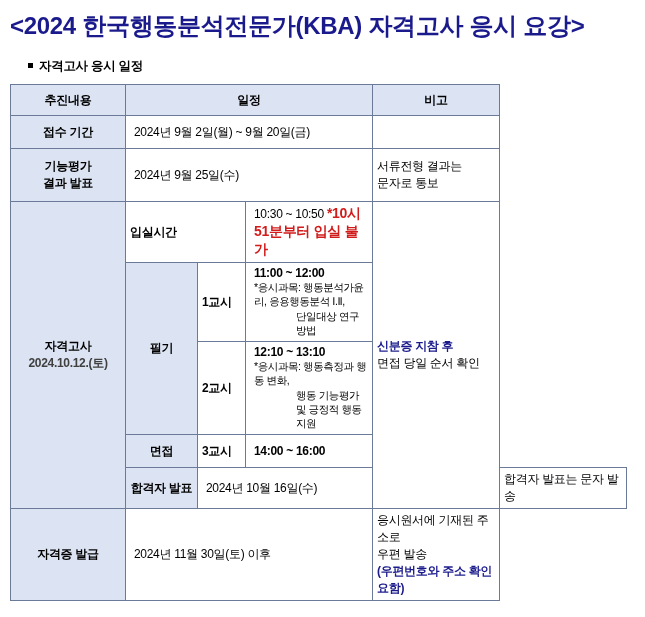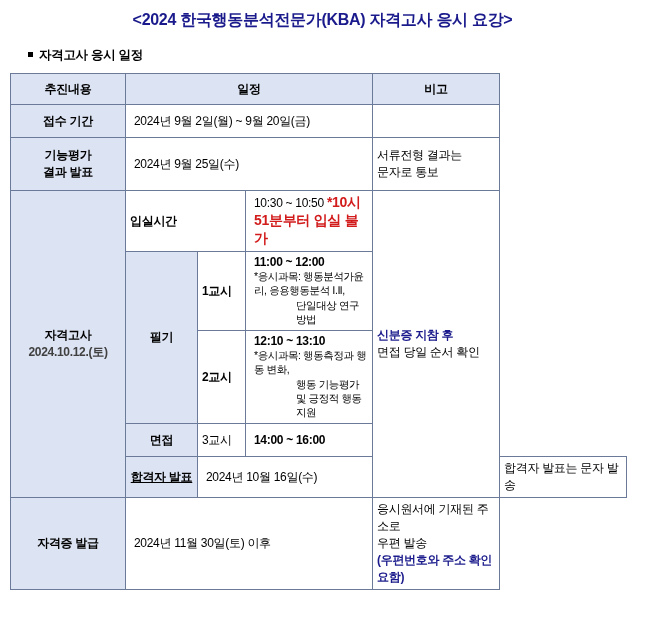--- a/index.html
+++ b/index.html
@@ -15,22 +15,22 @@
     overflow: hidden;
   }
   .page {
     position: relative;
     width: 645px;
     height: 617px;
     box-sizing: border-box;
     padding: 0 10px;
   }
   .doc-title {
-    text-align: center;
-    font-size: 16px;
+    text-align: left;
+    font-size: 24px;
     font-weight: bold;
     color: #1a1a8c;
     letter-spacing: -0.3px;
     margin-top: 10px;
     margin-bottom: 0;
   }
   .section-heading {
     font-size: 13.5px;
     font-weight: bold;
     margin-top: 27px;
@@ -191,26 +191,26 @@
         <td class="cell-center" style="font-weight:bold;height:52px;">2교시</td>
         <td class="cell-left">
           <div style="font-weight:bold;">12:10 ~ 13:10</div>
           <span class="inner-note">*응시과목: 행동측정과 행동 변화,</span>
           <span class="inner-note" style="padding-left:42px;">행동 기능평가 및 긍정적 행동지원</span>
         </td>
       </tr>
 
       <tr>
         <td class="lbl">면접</td>
-        <td class="cell-center" style="font-weight:normal;height:26px;">3교시</td>
+        <td class="cell-center" style="font-weight:bold;height:26px;">3교시</td>
         <td class="cell-left" style="font-weight:bold;">14:00 ~ 16:00</td>
       </tr>
 
       <tr>
-        <td class="lbl" style="height:26px;text-decoration:underline;">합격자 발표</td>
+        <td class="lbl" style="height:26px;">합격자 발표</td>
         <td class="cell-left" colspan="3">2024년 10월 16일(수)</td>
         <td class="cell-center note-small">합격자 발표는 문자 발송</td>
       </tr>
 
       <tr>
         <td class="lbl" style="height:46px;">자격증 발급</td>
         <td class="cell-left" colspan="3">2024년 11월 30일(토) 이후</td>
         <td class="cell-center note-small">
           <div>응시원서에 기재된 주소로</div>
           <div>우편 발송</div>

